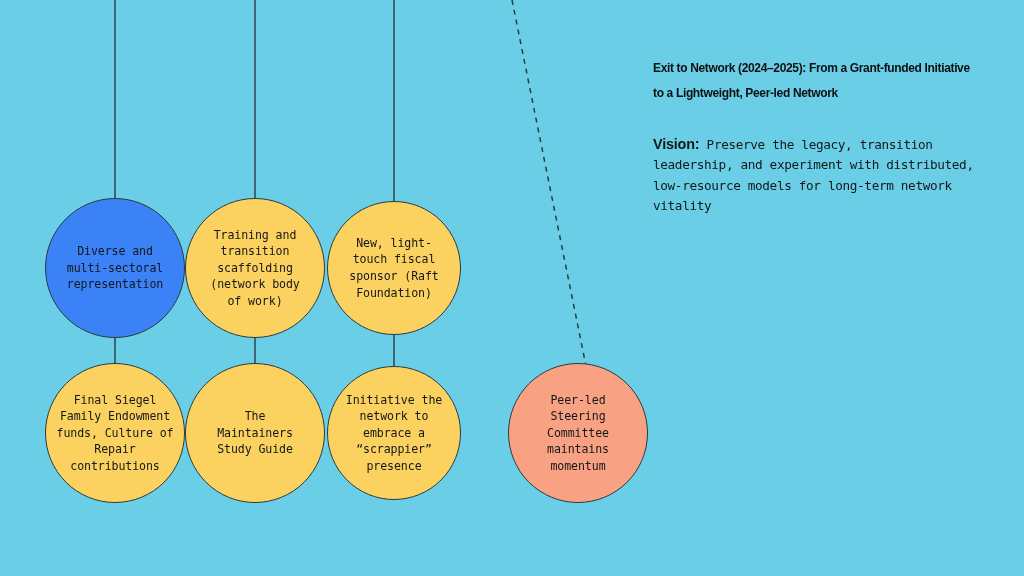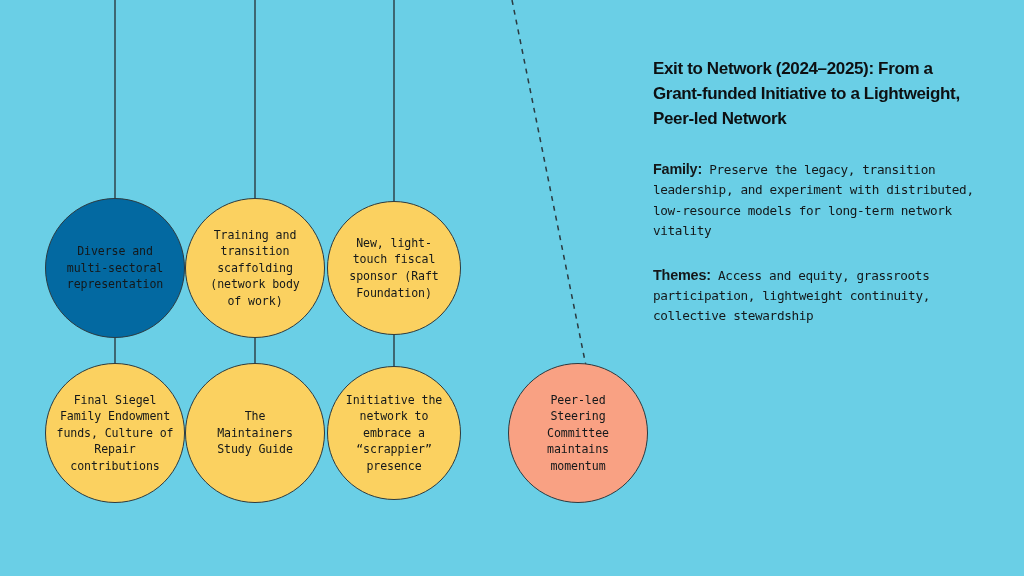--- a/index.html
+++ b/index.html
@@ -54,21 +54,21 @@
   
   #panel {
     position: absolute;
     left: 653px;
     top: 56px;
     width: 330px;
   }
   #panel-title {
     font-family: "Liberation Sans", sans-serif;
     font-weight: bold;
-    font-size: 17px;
+    font-size: 12px;
     line-height: 25px;
     color: #0d1012;
     letter-spacing: -0.35px;
     margin: 0 0 28px 0;
   }
   .para {
     font-family: "DejaVu Sans Mono", monospace;
     font-size: 12.7px;
     line-height: 20.4px;
     color: #14181a;
@@ -91,21 +91,21 @@
       <line x1="115" y1="0" x2="115" y2="198" stroke="#2b3a40" stroke-width="1.4"></line>
       <line x1="255" y1="0" x2="255" y2="198" stroke="#2b3a40" stroke-width="1.4"></line>
       <line x1="394" y1="0" x2="394" y2="201" stroke="#2b3a40" stroke-width="1.4"></line>
       <line x1="115" y1="338" x2="115" y2="363" stroke="#2b3a40" stroke-width="1.4"></line>
       <line x1="255" y1="338" x2="255" y2="363" stroke="#2b3a40" stroke-width="1.4"></line>
       <line x1="394" y1="335" x2="394" y2="366" stroke="#2b3a40" stroke-width="1.4"></line>
       <line x1="512" y1="0" x2="586" y2="366" stroke="#2b3a40" stroke-width="1.5" stroke-dasharray="5 5"></line>
     </svg>
 
   <div id="nodes-layer">
-      <div class="node yellow" style="left: 45px; top: 198px; width: 140px; height: 140px; background: #0369a1; border-color: rgb(43, 58, 64); text-align: center;">
+      <div class="node yellow" style="left: 45px; top: 198px; width: 140px; height: 140px; background: #3b82f6; border-color: rgb(43, 58, 64); text-align: center;">
         <span class="node-label" style="color: rgb(20, 24, 26);">Diverse and
 multi-sectoral
 representation</span>
       </div>
       <div class="node yellow" style="left: 185px; top: 198px; width: 140px; height: 140px; background: rgb(251, 209, 96); border-color: rgb(43, 58, 64);">
         <span class="node-label" style="color: rgb(20, 24, 26);">Training and
 transition
 scaffolding
 (network body
 of work)</span>
@@ -140,18 +140,17 @@
 Steering
 Committee
 maintains
 momentum</span>
       </div>
     </div>
 
   <div id="panel">
     <h1 id="panel-title">Exit to Network (2024–2025): From a Grant-funded Initiative to a Lightweight, Peer-led Network</h1>
     <div id="panel-paragraphs">
-        <div class="para"><span class="lead">Family:</span><span> Preserve the legacy, transition leadership, and experiment with distributed, low-resource models for long-term network vitality</span></div>
-        <div class="para"><span class="lead">Themes:</span><span> Access and equity, grassroots participation, lightweight continuity, collective stewardship</span></div>
+        <div class="para"><span class="lead">Vision:</span><span> Preserve the legacy, transition leadership, and experiment with distributed, low-resource models for long-term network vitality</span></div>
       </div>
   </div>
 
 </div>
 
 </body></html>

